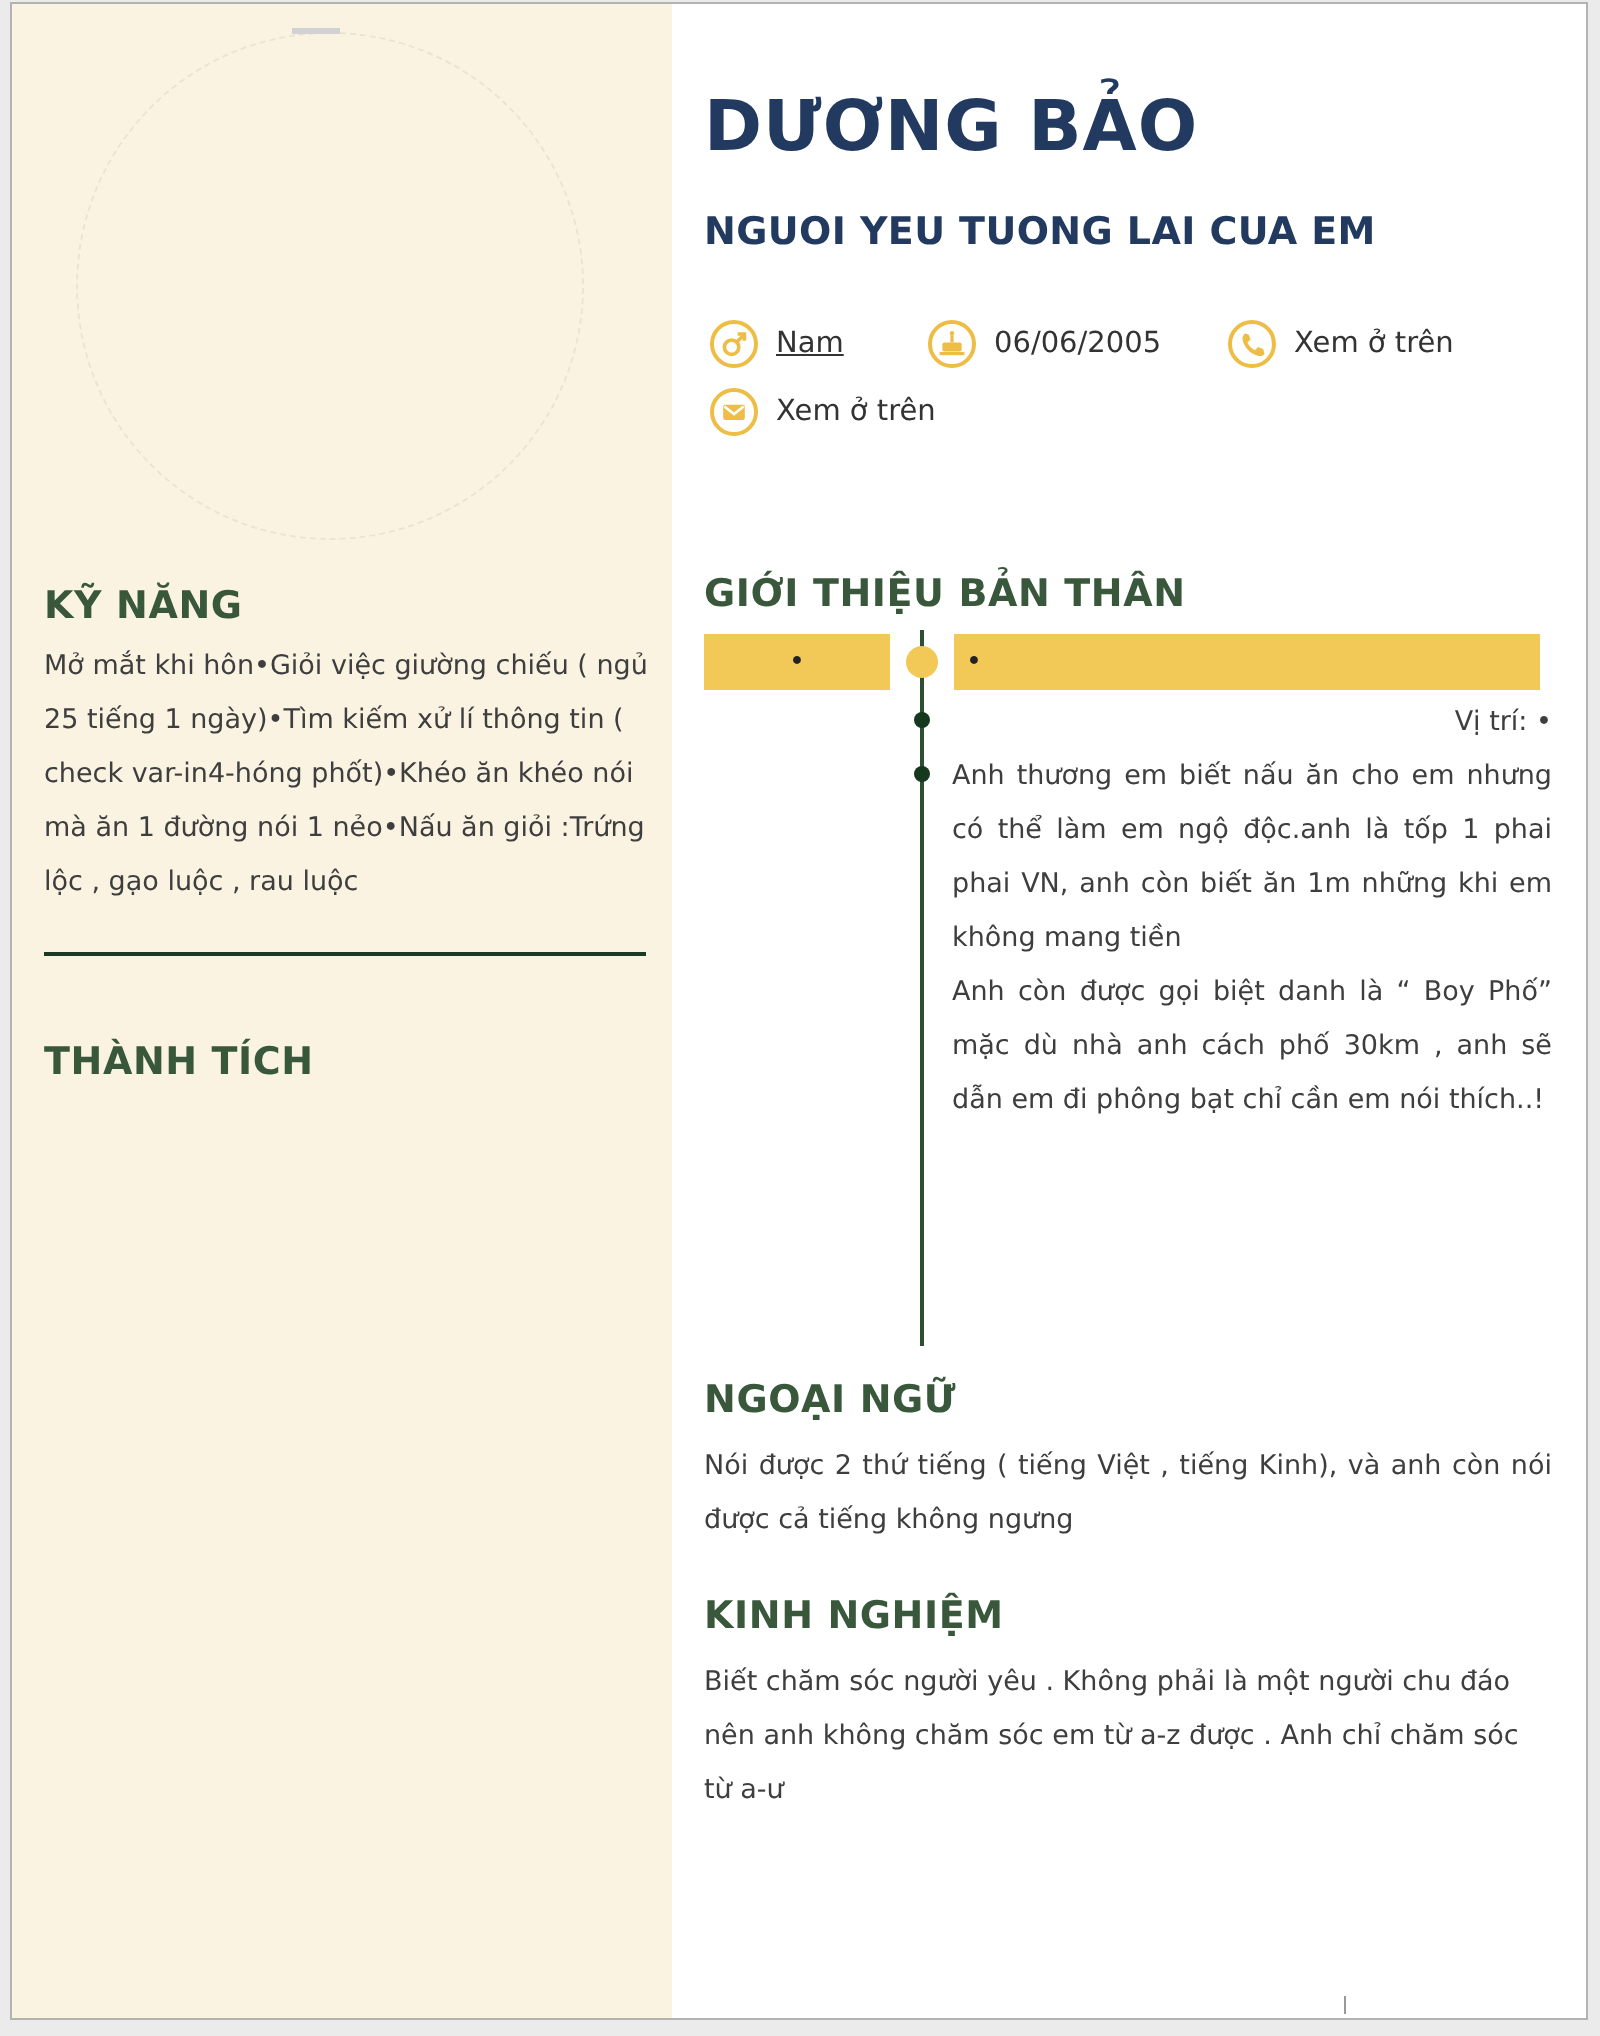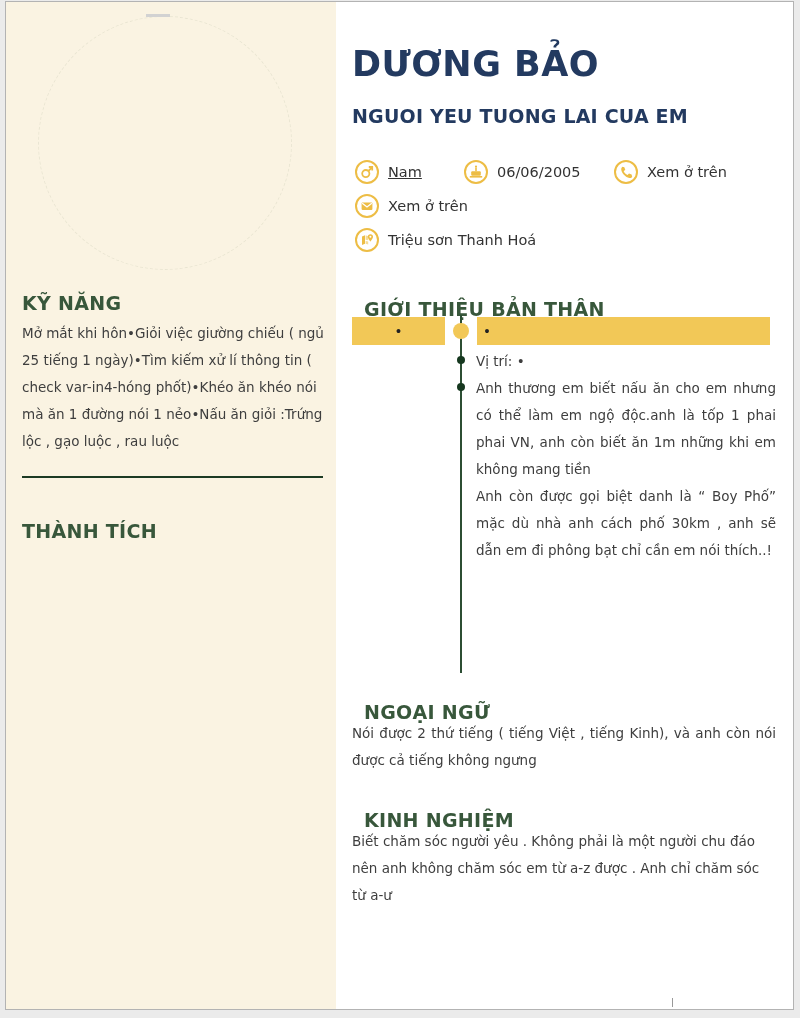--- a/index.html
+++ b/index.html
@@ -51,21 +51,21 @@
   .tagline{
     position:absolute;left:16px;top:103px;margin:0;
     font-size:19px;font-weight:bold;color:#233a60;letter-spacing:.2px;
   }
   .contact-item{
     position:absolute;display:flex;align-items:center;gap:9px;
     font-size:14.5px;color:#333333;white-space:nowrap;
   }
   .contact-item svg{display:block;}
   .main-title{
-    position:absolute;left:16px;margin:12px;
+    position:absolute;left:16px;margin:0;
     font-size:19px;font-weight:bold;color:#38573b;letter-spacing:.3px;
   }
   .about-title{top:284px;}
   .bar{
     position:absolute;top:315px;height:28px;background:#f2c857;
     display:flex;align-items:center;color:#222222;font-size:13.5px;
   }
   .bar-left{left:16px;width:93px;justify-content:center;}
   .bar-right{left:141px;width:293px;padding-left:6px;box-sizing:border-box;}
   .tl-line{position:absolute;left:124px;top:313px;width:2px;height:358px;background:#2c4e33;}
@@ -74,21 +74,21 @@
     background:#f2c857;
   }
   .tl-dot{
     position:absolute;left:121px;width:8px;height:8px;border-radius:50%;background:#16381f;
   }
   .intro-text{
     position:absolute;left:140px;top:346px;width:300px;max-height:336px;overflow:hidden;
     font-size:13.5px;line-height:27px;color:#3e3e3e;
   }
   .intro-text p{margin:0;text-align:justify;}
-  .intro-text .pos-line{text-align:left;}
+  .intro-text .pos-line{text-align:right;}
   .lang-title{top:687px;}
   .lang-body{
     position:absolute;left:16px;top:718px;width:424px;margin:0;
     font-size:13.5px;line-height:27px;color:#3e3e3e;text-align:justify;
   }
   .exp-title{top:795px;}
   .exp-body{
     position:absolute;left:16px;top:826px;width:424px;margin:0;
     font-size:13.5px;line-height:27px;color:#3e3e3e;
   }
@@ -153,33 +153,20 @@
       <span>
         <svg width="24" height="24" viewBox="0 0 24 24">
           <circle cx="12" cy="12" r="11" fill="#ffffff" stroke="#edbd45" stroke-width="2"></circle>
           <rect x="6.6" y="8.4" width="10.8" height="7.6" rx="1" fill="#edbd45"></rect>
           <polyline points="7.2,9.2 12,13 16.8,9.2" fill="none" stroke="#ffffff" stroke-width="1.3"></polyline>
         </svg>
       </span>
       <span>Xem ở trên</span>
     </div>
 
-    <div class="contact-item" style="left:19px;top:226px;">
-      <span>
-        <svg width="24" height="24" viewBox="0 0 24 24">
-          <circle cx="12" cy="12" r="11" fill="#ffffff" stroke="#edbd45" stroke-width="2"></circle>
-          <path d="M7 8.5l3-1.2v8.4l-3 1.2z" fill="#edbd45"></path>
-          <path d="M10.6 7.3l2.6 1v4l-2.6-.6z" fill="#edbd45" opacity=".55"></path>
-          <path d="M15.4 6.2a2.6 2.6 0 0 0-2.6 2.6c0 1.9 2.6 4.8 2.6 4.8s2.6-2.9 2.6-4.8a2.6 2.6 0 0 0-2.6-2.6z" fill="#edbd45"></path>
-          <circle cx="15.4" cy="8.8" r="1" fill="#ffffff"></circle>
-          <path d="M13.2 13.6v2.9l-2.6-.8v-2.7z" fill="#edbd45" opacity=".55"></path>
-        </svg>
-      </span>
-      <span>Triệu sơn Thanh Hoá</span>
-    </div>
 
     <h2 class="main-title about-title">GIỚI THIỆU BẢN THÂN</h2>
 
     <div class="bar bar-left">
       <span>•</span>
     </div>
     <div class="tl-line"></div>
     <div class="tl-circle"></div>
     <div class="bar bar-right">
       <span>•</span>

